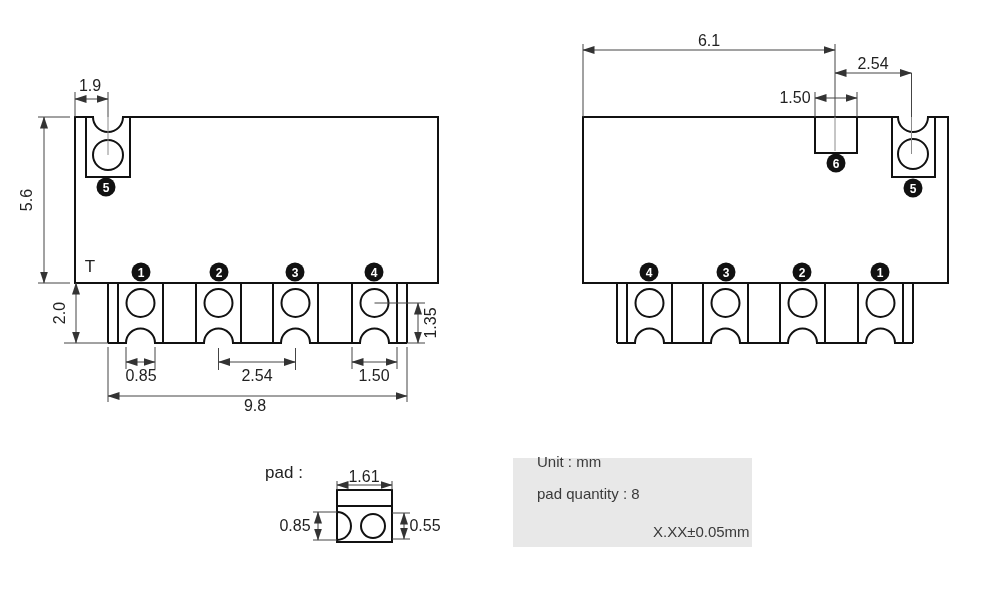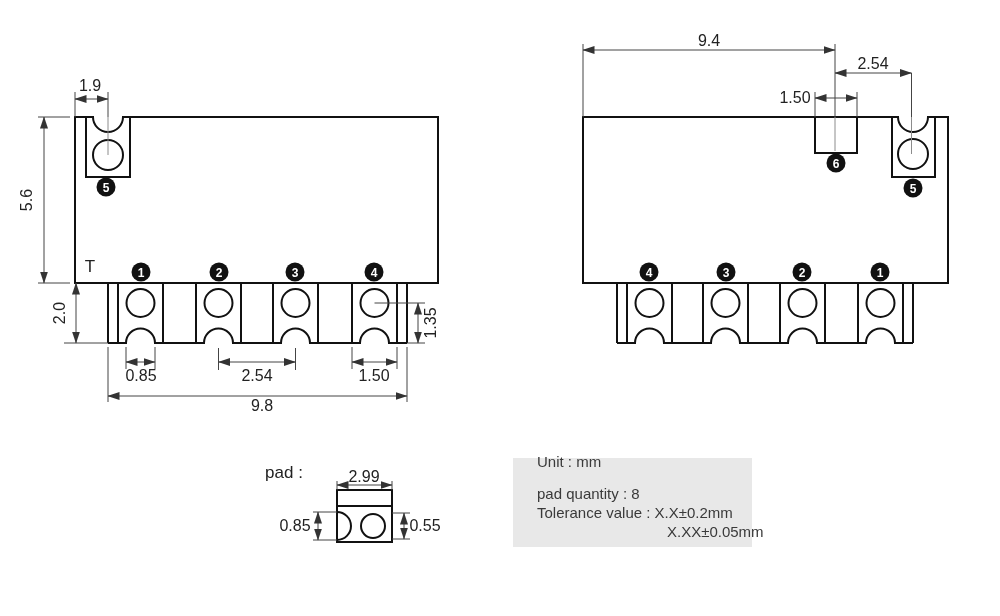--- a/index.html
+++ b/index.html
@@ -124,44 +124,43 @@
     </g>
   </svg>
 
   <div class="lbl" style="left:90px;top:86px">1.9</div>
   <div class="lbl rot" style="left:27px;top:200px">5.6</div>
   <div class="lbl rot" style="left:60px;top:313px">2.0</div>
   <div class="lbl rot" style="left:431px;top:323px">1.35</div>
   <div class="lbl" style="left:141px;top:376px">0.85</div>
   <div class="lbl" style="left:257px;top:376px">2.54</div>
   <div class="lbl" style="left:374px;top:376px">1.50</div>
-  <div class="lbl" style="left:262px;top:406px">9.8</div>
+  <div class="lbl" style="left:255px;top:406px">9.8</div>
   <div class="lbl big" style="left:90px;top:266px">T</div>
 
   <div class="badge" style="left:141px;top:272px">1</div>
   <div class="badge" style="left:219px;top:272px">2</div>
   <div class="badge" style="left:295px;top:272px">3</div>
   <div class="badge" style="left:374px;top:272px">4</div>
   <div class="badge" style="left:106px;top:187px">5</div>
 
-  <div class="lbl" style="left:709px;top:41px">9.4</div>
+  <div class="lbl" style="left:709px;top:41px">6.1</div>
   <div class="lbl" style="left:873px;top:64px">2.54</div>
   <div class="lbl" style="left:795px;top:98px">1.50</div>
 
   <div class="badge" style="left:649px;top:272px">4</div>
   <div class="badge" style="left:726px;top:272px">3</div>
   <div class="badge" style="left:802px;top:272px">2</div>
   <div class="badge" style="left:880px;top:272px">1</div>
   <div class="badge" style="left:836px;top:163px">6</div>
   <div class="badge" style="left:913px;top:188px">5</div>
 
   <div class="lbl big" style="left:284px;top:472px">pad :</div>
-  <div class="lbl" style="left:364px;top:477px">2.99</div>
+  <div class="lbl" style="left:364px;top:477px">1.61</div>
   <div class="lbl" style="left:295px;top:526px">0.85</div>
   <div class="lbl" style="left:425px;top:526px">0.55</div>
 
   <div class="notes-box"></div>
   <div class="note-line" style="left:537px;top:453px">Unit : mm</div>
   <div class="note-line" style="left:537px;top:485px">pad quantity : 8</div>
-  <div class="note-line" style="left:537px;top:504px">Tolerance value : X.X±0.2mm</div>
-  <div class="note-line" style="left:667px;top:523px">X.XX±0.05mm</div>
+  <div class="note-line" style="left:653px;top:523px">X.XX±0.05mm</div>
 
 </div>
 
 </body></html>

